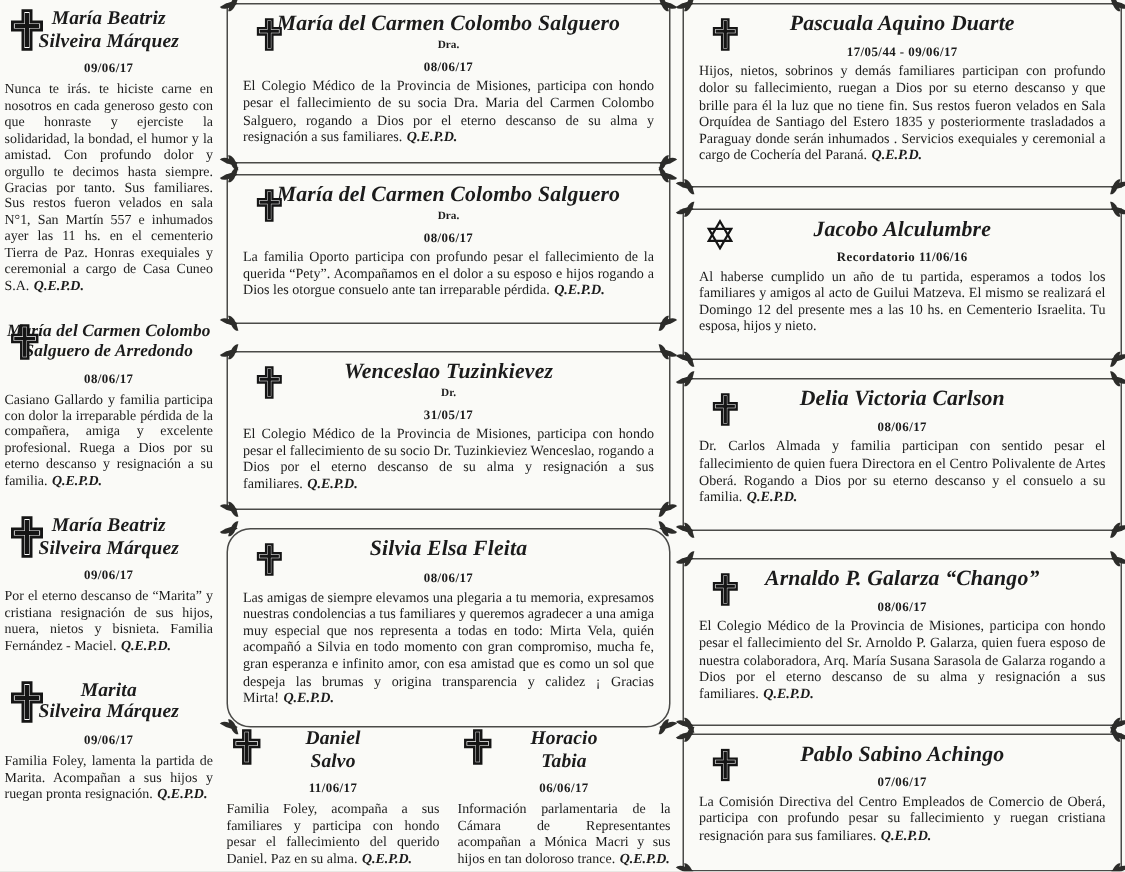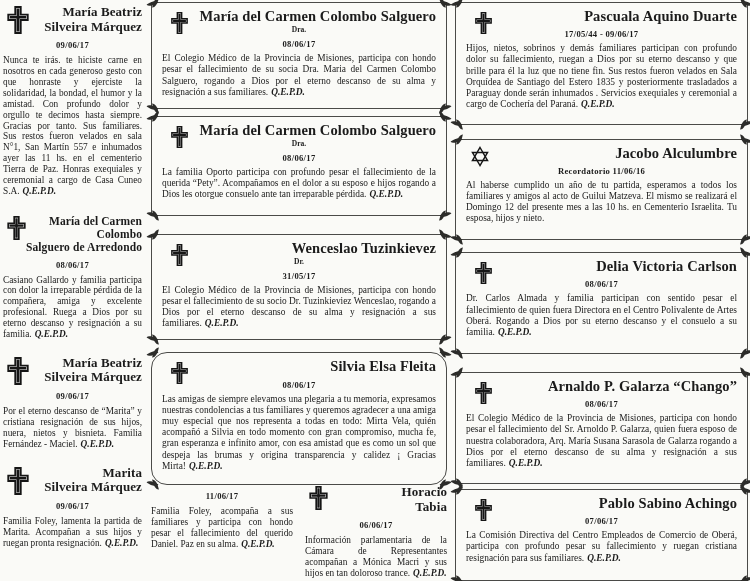--- a/index.html
+++ b/index.html
@@ -14,22 +14,22 @@
   .col-mid   { width:296px; flex:none; display:flex; flex-direction:column; }
   .col-right { flex:1; display:flex; flex-direction:column; }
 
   .notice { position:relative; }
   .col-left .notice { margin-bottom:16px; }
   .col-left .notice:first-child { margin-bottom:18px; }
 
   .n-head { position:relative; text-align:center; }
   .icon-cross, .icon-star { position:absolute; left:4px; top:1px; }
   .n-name {
-    font-weight:bold; font-size:13px; line-height:1.12;
-    white-space:pre-line; letter-spacing:.1px;text-align:right;
+    font-style:italic; font-weight:bold; font-size:13px; line-height:1.12;
+    white-space:pre-line; letter-spacing:.1px;
   }
   .n-sub { font-size:7.5px; font-weight:bold; margin-top:1px; }
   .n-date {
     text-align:center; font-weight:bold; font-size:8.6px;
     letter-spacing:.3px; margin:6px 0 5px;
   }
   .n-body { font-size:9.3px; line-height:10.9px; text-align:justify; }
   .qepd { font-weight:bold; font-style:italic; margin-left:3px; }
 
   
@@ -199,20 +199,27 @@
             <use href="#cross-g"></use>
           </svg>
         <h2 class="n-name">Silvia Elsa Fleita</h2>
       </header>
       <div class="n-date">08/06/17</div>
       <p class="n-body"><span>Las amigas de siempre elevamos una plegaria a tu memoria, expresamos nuestras condolencias a tus familiares y queremos agradecer a una amiga muy especial que nos representa a todas en todo: Mirta Vela, quién acompañó a Silvia en todo momento con gran compromiso, mucha fe, gran esperanza e infinito amor, con esa amistad que es como un sol que despeja las brumas y origina transparencia y calidez ¡ Gracias Mirta!</span><b class="qepd">Q.E.P.D.</b></p>
     </section>
 
     <div class="plain-row">
       <section class="notice">
+        <header class="n-head">
+          <svg class="icon-cross" width="19" height="24" viewBox="0 0 20 26">
+              <use href="#cross-g"></use>
+            </svg>
+          <h2 class="n-name">Daniel
+Salvo</h2>
+        </header>
         <div class="n-date">11/06/17</div>
         <p class="n-body"><span>Familia Foley, acompaña a sus familiares y participa con hondo pesar el fallecimiento del querido Daniel. Paz en su alma.</span><b class="qepd">Q.E.P.D.</b></p>
       </section>
       <section class="notice">
         <header class="n-head">
           <svg class="icon-cross" width="19" height="24" viewBox="0 0 20 26">
               <use href="#cross-g"></use>
             </svg>
           <h2 class="n-name">Horacio
 Tabia</h2>

